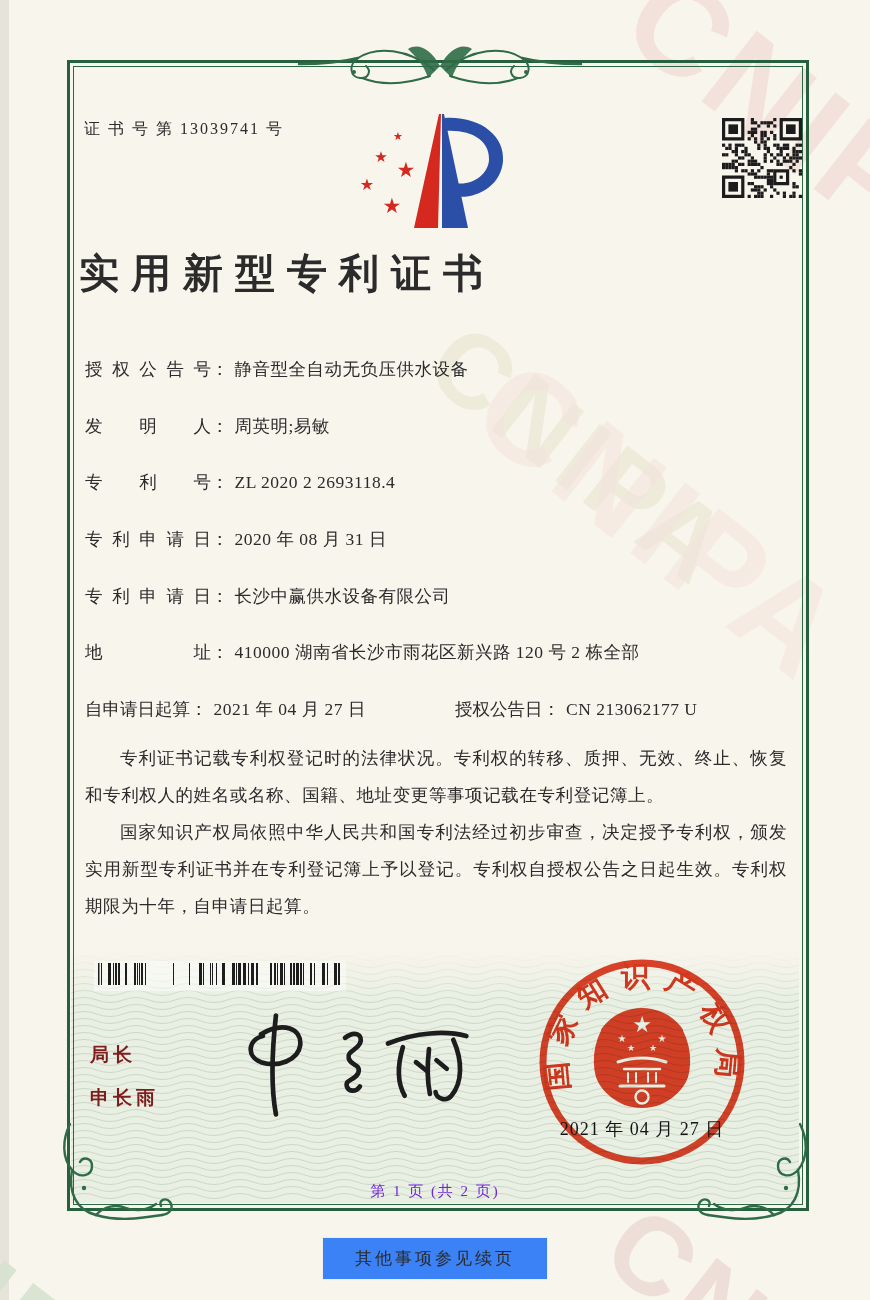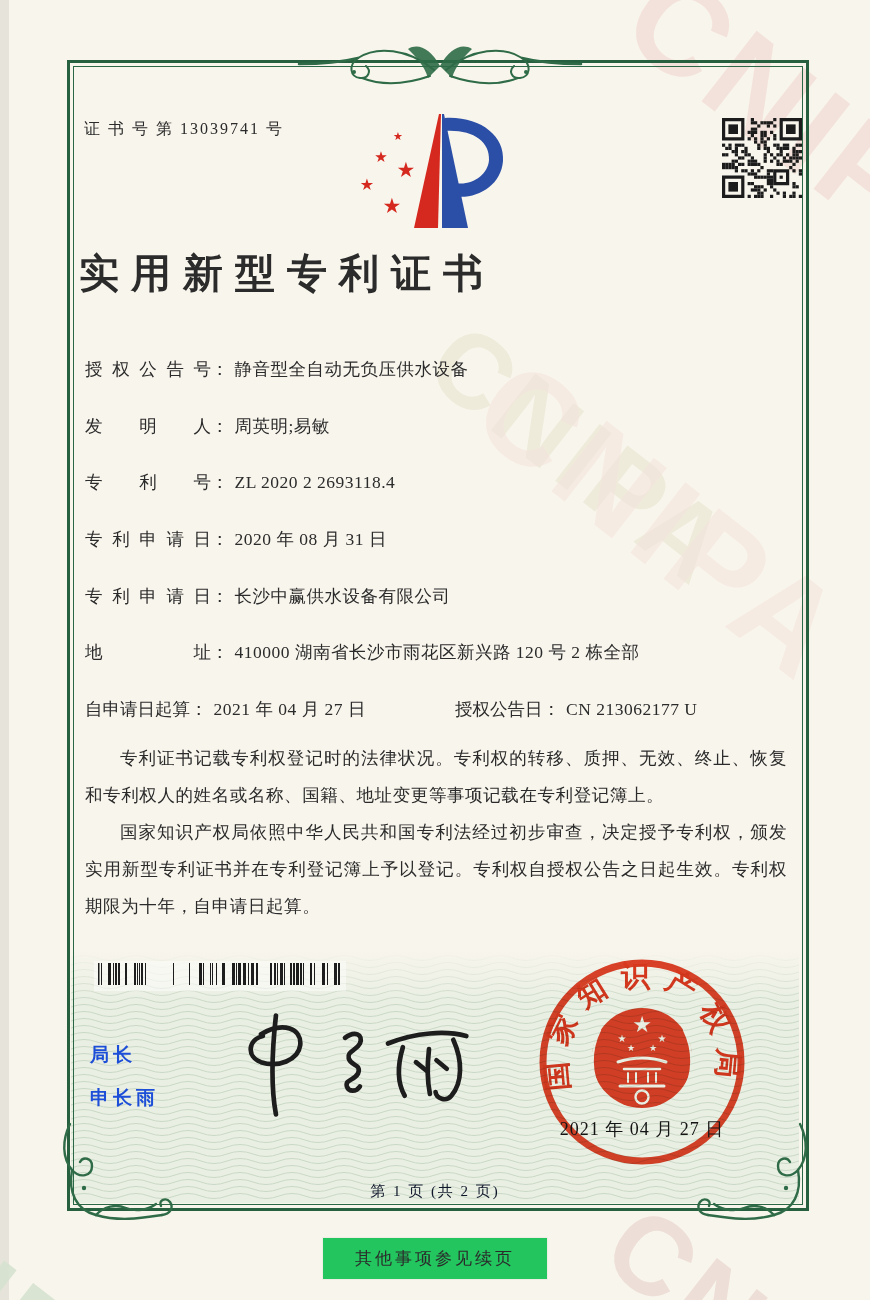--- a/index.html
+++ b/index.html
@@ -35,28 +35,28 @@
   .frow{position:absolute;left:85px;z-index:4;font-size:17.5px;white-space:nowrap;}
   .flabel{display:inline-block;width:126px;text-align:justify;text-align-last:justify;}
   .fcolon{margin-right:6px;}
   .fvalue{letter-spacing:.5px;}
   .grant2{position:absolute;left:370px;top:0;}
   .paras{position:absolute;left:85px;top:740px;width:702px;z-index:4;font-size:17.5px;
          line-height:37px;letter-spacing:.6px;text-align:justify;}
   .paras p{margin:0;text-indent:2em;}
   .barcode{position:absolute;left:94px;top:961px;padding:2px 4px;background:rgba(255,255,255,.45);z-index:4;}
   .signer{position:absolute;left:90px;z-index:4;font-family:"Liberation Sans","DejaVu Sans",sans-serif;
-          font-weight:700;font-size:19px;letter-spacing:4px;color:#1d4ed8;}
+          font-weight:700;font-size:19px;letter-spacing:4px;color:#7f1d1d;}
   .sig{position:absolute;left:205px;top:1006px;z-index:4;}
   .seal{position:absolute;left:528px;top:950px;width:228px;height:228px;z-index:5;mix-blend-mode:multiply;}
   .sealdate{position:absolute;left:528px;top:1117px;width:228px;text-align:center;font-size:18px;
             color:#141414;z-index:6;letter-spacing:1px;white-space:nowrap;}
   .pageinfo{position:absolute;left:67px;top:1182px;width:736px;text-align:center;font-size:15px;
-            letter-spacing:2px;z-index:4;color:#0f172a;}
-  .footnote{position:absolute;left:50%;transform:translateX(-50%);top:1238px;background:#22c55e;
+            letter-spacing:2px;z-index:4;color:#6d28d9;}
+  .footnote{position:absolute;left:50%;transform:translateX(-50%);top:1238px;background:#3b82f6;
             padding:9px 32px;font-size:17px;letter-spacing:3px;z-index:4;box-shadow:0 0 0 1px rgba(0,0,0,.03);}
 </style>
 </head>
 <body>
 
 <div class="page">
 
   <div class="edge"></div>
 
   <div class="wm wm-tl">CNIPA</div>

